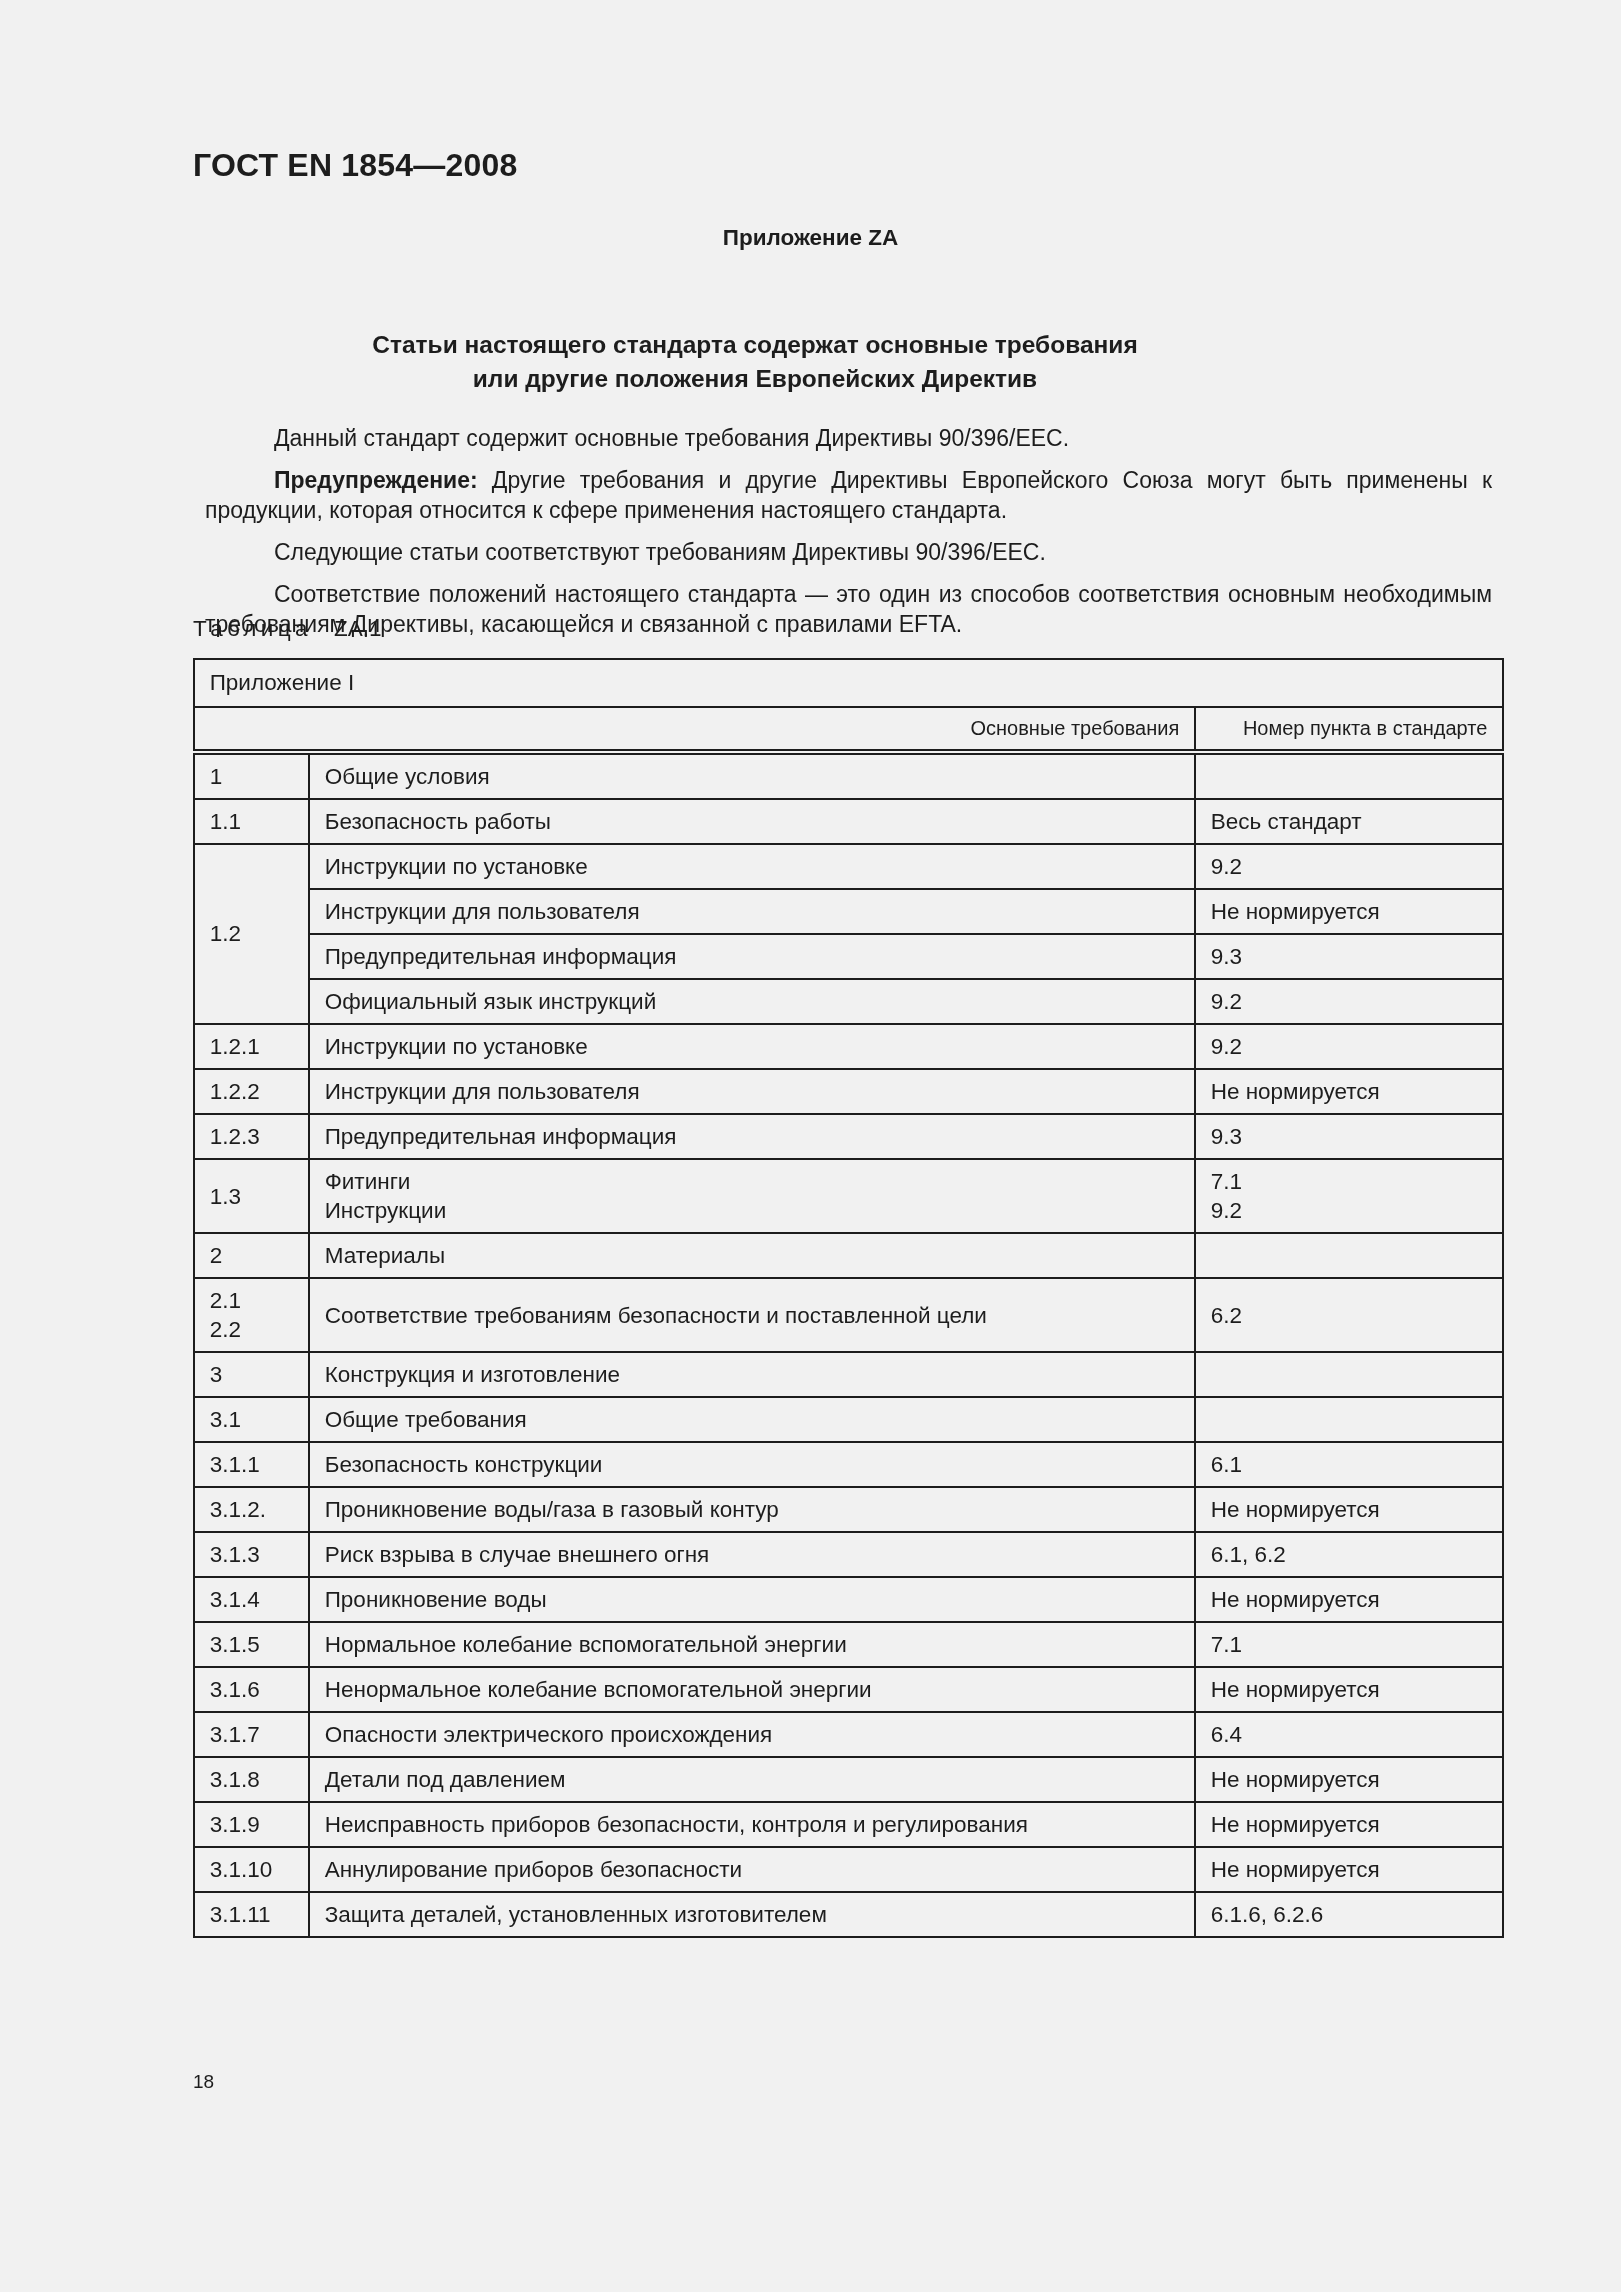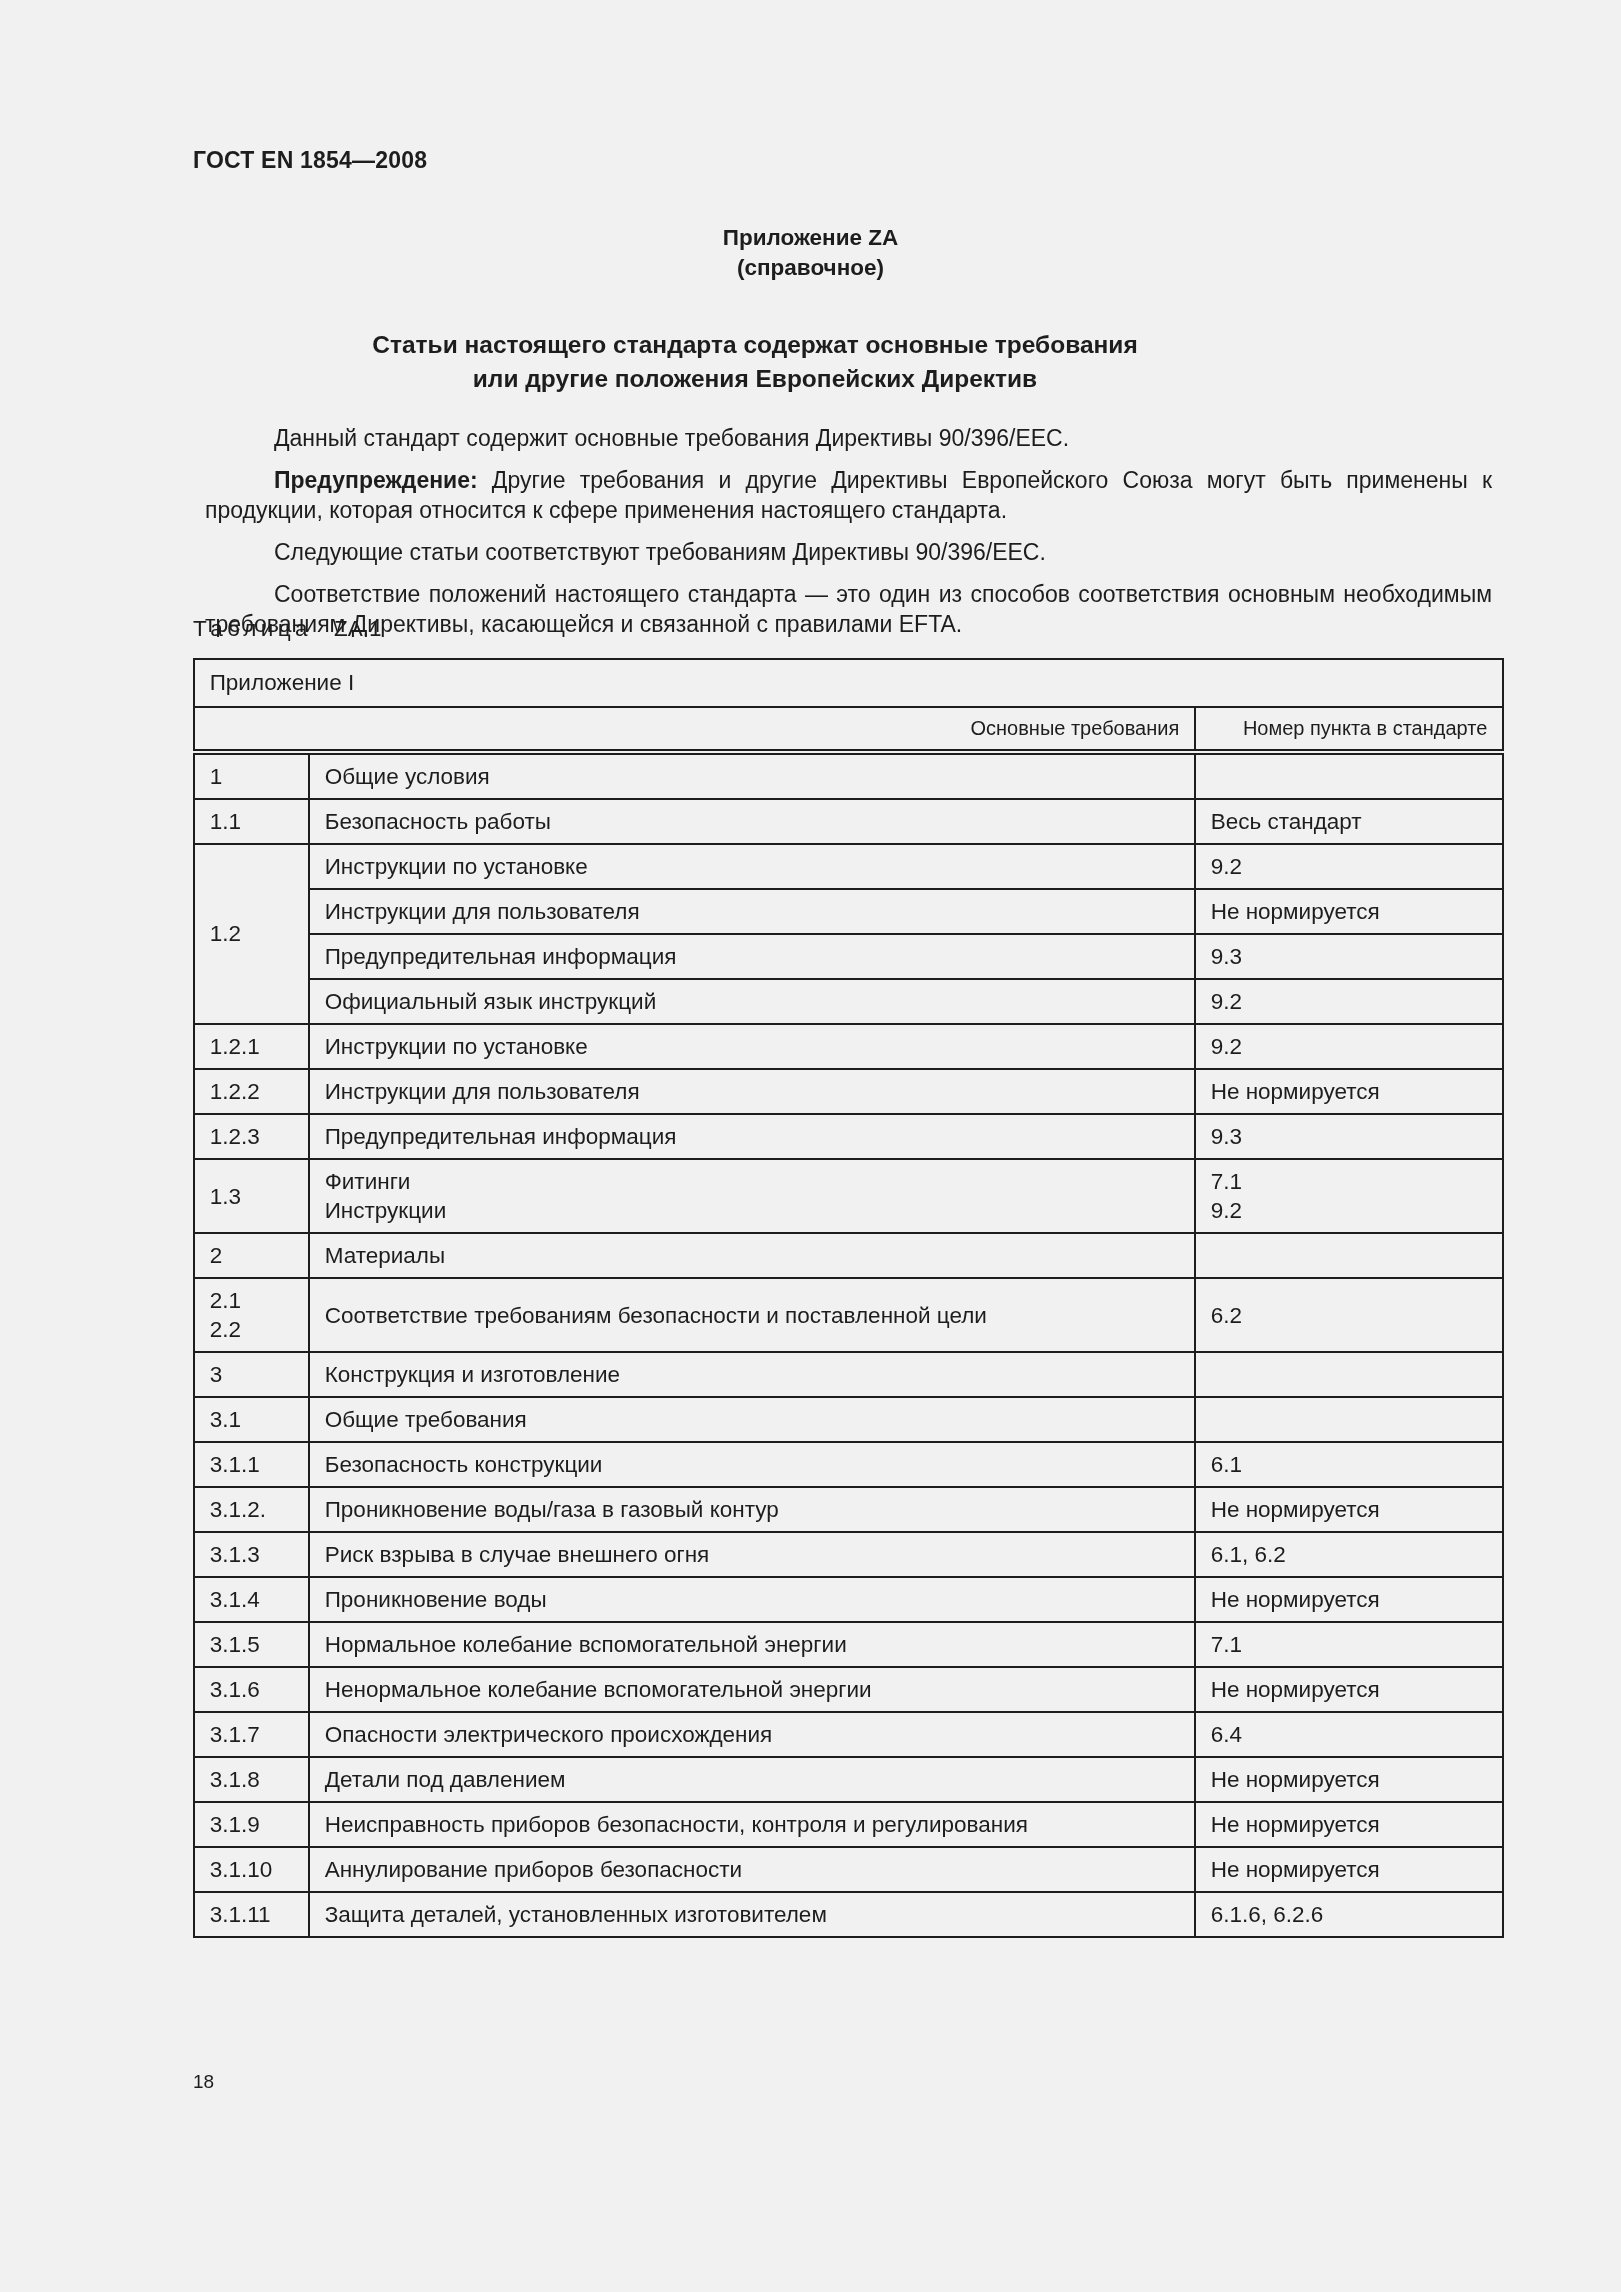--- a/index.html
+++ b/index.html
@@ -1,20 +1,20 @@
 <!DOCTYPE html>
 <html><head>
 <meta charset="utf-8">
 <style>
   html, body { margin:0; padding:0; }
   body {
     width:1621px; height:2293px; background:#f1f1f1; position:relative;
     font-family:"Liberation Sans", sans-serif; color:#1d1d1d;
   }
-  .doc-code { position:absolute; left:193px; top:147px; font-size:23px; font-weight:bold; letter-spacing:0.2px; }
+  .doc-code { position:absolute; left:193px; top:147px; font-size:32px; font-weight:bold; letter-spacing:0.2px; }
   .annex-title { position:absolute; left:0; width:1621px; top:223px; text-align:center; font-size:22.5px; font-weight:bold; line-height:30px; }
   .section-title { position:absolute; left:0; width:1510px; top:328px; text-align:center; font-size:24.5px; font-weight:bold; line-height:34px; }
   .body-text { position:absolute; left:193px; width:1311px; top:411px; font-size:23px; line-height:30px; }
   .body-text p { margin:12px; text-align:justify; text-indent:69px; }
   .body-text p.last-just { text-align-last:left; }
   .table-caption { position:absolute; left:193px; top:616px; font-size:22.5px; }
   .table-caption .spaced { letter-spacing:4.4px; margin-right:22px; }
 
   table.za {
     position:absolute; left:193px; top:658px; width:1311px;
@@ -31,21 +31,20 @@
   .pair { display:block; }
   .page-num { position:absolute; left:193px; top:2071px; font-size:19px; }
 </style>
 </head>
 <body>
 
 <div class="doc-code">ГОСТ EN 1854—2008</div>
 
 <div class="annex-title">
   <div>Приложение ZA</div>
-  <div>(справочное)</div>
 </div>
 
 <div class="section-title">
   <div>Статьи настоящего стандарта содержат основные требования</div>
   <div>или другие положения Европейских Директив</div>
 </div>
 
 <div class="body-text">
   <p>Данный стандарт содержит основные требования Директивы 90/396/EEC.</p>
   <p class="last-just"><b>Предупреждение:</b><span> Другие требования и другие Директивы Европейского Союза могут быть применены к продукции, которая относится к сфере применения настоящего стандарта.</span></p>

